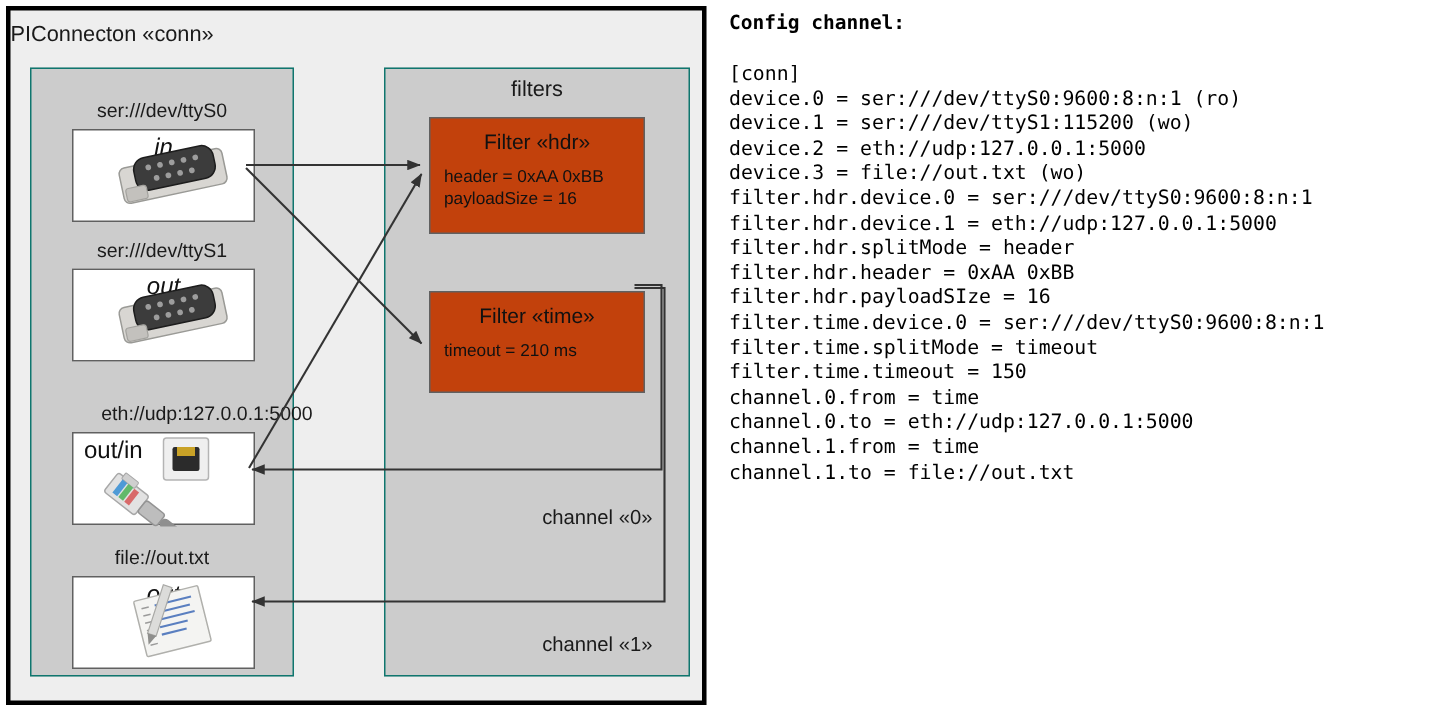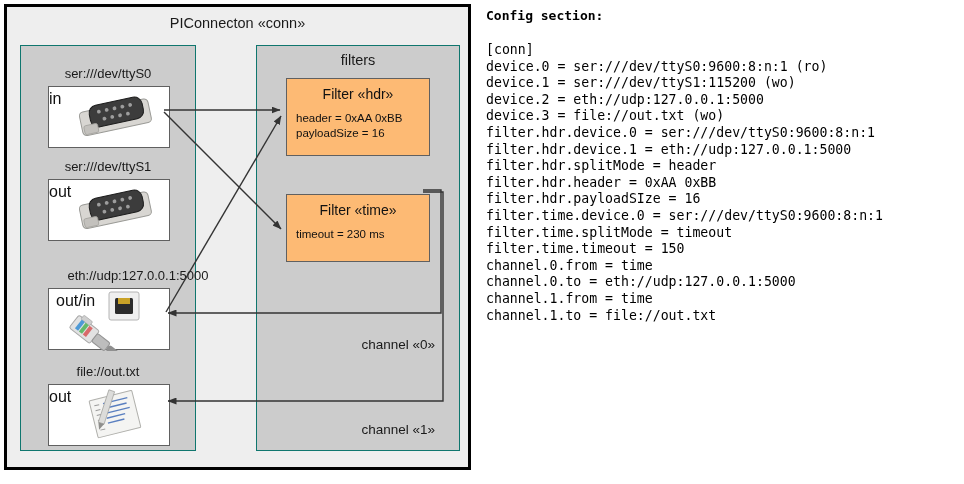--- a/index.html
+++ b/index.html
@@ -27,21 +27,21 @@
     left: 4px; top: 4px;
     width: 467px; height: 466px;
     background: #eeeeee;
     border: 3px solid #000000;
     box-sizing: border-box;
   }
   .outer-title {
     position: absolute;
     left: 0; top: 8px;
     width: 100%;
-    text-align: center;
+    text-align: left;
     font-size: 14.5px;
     color: #1a1a1a;
   }
 
   .panel {
     position: absolute;
     background: #cccccc;
     border: 1px solid #0f766e;
     box-sizing: border-box;
   }
@@ -76,27 +76,27 @@
     background: #ffffff;
     border: 1px solid #606060;
     box-sizing: border-box;
   }
   .dev-dir {
     position: absolute;
     font-size: 16px;
     color: #111111;
     line-height: 1;
   }
-  .dev-dir.center { left: 0; width: 100%; top: 4px; }
+  .dev-dir.center { left: 0; width: 100%; text-align: center; top: 4px; font-style: italic; }
   .dev-dir.left { left: 7px; top: 4px; text-align: right; }
 
   
   .filter-card {
     position: absolute;
-    background: #fdba74;
+    background: #c2410c;
     border: 1px solid #606060;
     box-sizing: border-box;
   }
   .filter-title {
     position: absolute;
     left: 0; top: 7px;
     width: 100%;
     text-align: center;
     font-size: 14px;
     color: #111111;
@@ -257,21 +257,21 @@
       <div class="panel-title">filters</div>
 
       <div class="filter-card" style="left:29px; top:32px; width:144px; height:78px;">
         <div class="filter-title">Filter «hdr»</div>
         <div class="filter-props">header = 0xAA 0xBB
 payloadSize = 16</div>
       </div>
 
       <div class="filter-card" style="left:29px; top:148px; width:144px; height:68px;">
         <div class="filter-title">Filter «time»</div>
-        <div class="filter-props">timeout = 230 ms</div>
+        <div class="filter-props">timeout = 210 ms</div>
       </div>
 
       <div class="chan-label" style="left:0; top:291px; width:178px;">channel «0»</div>
       <div class="chan-label" style="left:0; top:376px; width:178px;">channel «1»</div>
     </div>
   </div>
 
   <svg class="overlay">
     <defs>
       <marker id="arrowhead" markerWidth="9" markerHeight="7" refX="8.5" refY="3.5" orient="auto" markerUnits="userSpaceOnUse">
@@ -285,21 +285,21 @@
 
     <line x1="166" y1="312" x2="281" y2="116" stroke="#333333" stroke-width="1.4" marker-end="url(#arrowhead)"></line>
 
     <polyline points="423,190 441,190 441,313 168,313" fill="none" stroke="#333333" stroke-width="1.4" marker-end="url(#arrowhead)"></polyline>
 
     <polyline points="423,192 443,192 443,401 168,401" fill="none" stroke="#333333" stroke-width="1.4" marker-end="url(#arrowhead)"></polyline>
   </svg>
 </div>
 
 <div id="config">
-  <div id="config-heading">Config section:</div>
+  <div id="config-heading">Config channel:</div>
   <div id="config-body">[conn]
 device.0 = ser:///dev/ttyS0:9600:8:n:1 (ro)
 device.1 = ser:///dev/ttyS1:115200 (wo)
 device.2 = eth://udp:127.0.0.1:5000
 device.3 = file://out.txt (wo)
 filter.hdr.device.0 = ser:///dev/ttyS0:9600:8:n:1
 filter.hdr.device.1 = eth://udp:127.0.0.1:5000
 filter.hdr.splitMode = header
 filter.hdr.header = 0xAA 0xBB
 filter.hdr.payloadSIze = 16

